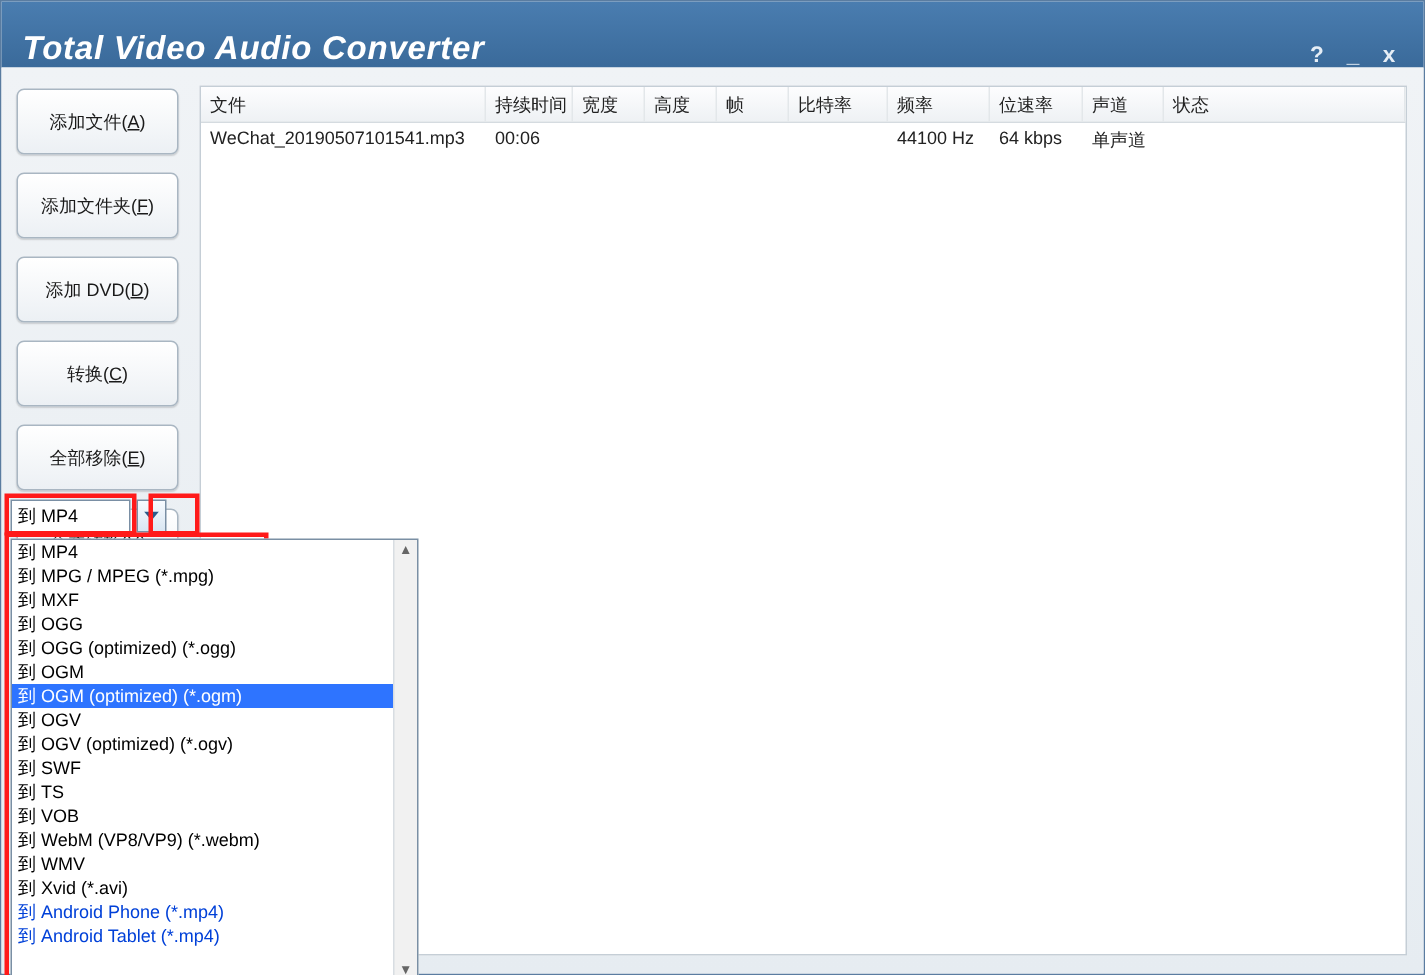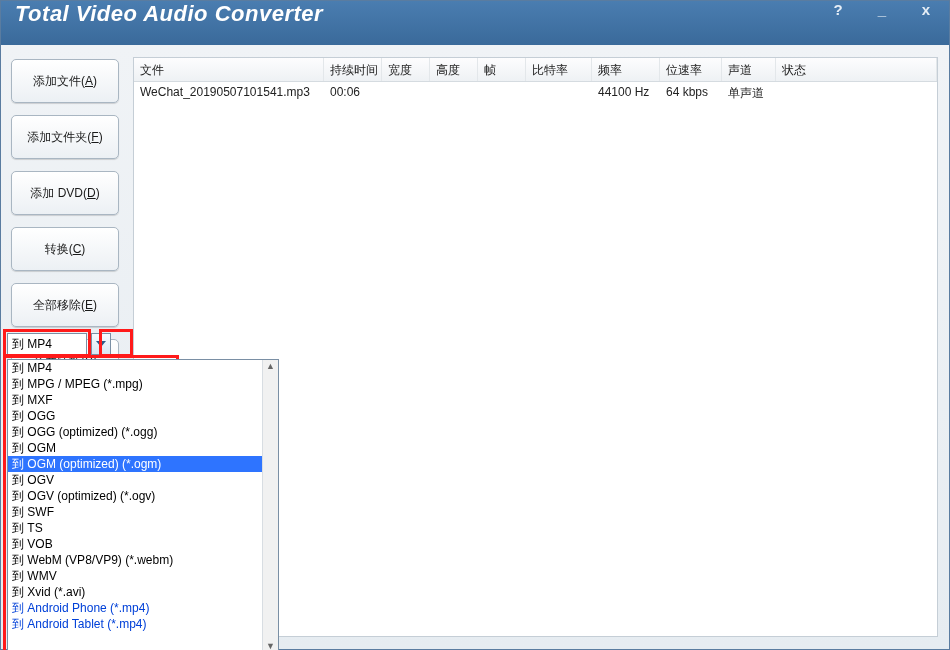--- a/index.html
+++ b/index.html
@@ -1,18 +1,18 @@
 <!DOCTYPE html>
 <html><head>
 <meta charset="utf-8">
 <style>
   * { box-sizing: border-box; margin: 0; padding: 0; }
   html, body { width: 950px; height: 650px; font-family: "Microsoft YaHei", Tahoma, Arial, sans-serif; font-size: 12px; background: #e8e8e8; overflow: hidden; }
   .window { width: 950px; height: 650px; border: 1px solid #5a7ca0; background: #fff; display: flex; flex-direction: column; position: relative; }
-  .titlebar { height: 44px; background: linear-gradient(#4a7db0, #3a6a9a); color: #fff; display: flex; align-items: flex-start; padding: 0 14px; gap: 20px; }
+  .titlebar { height: 44px; background: linear-gradient(#4a7db0, #3a6a9a); color: #fff; display: flex; align-items: flex-end; padding: 0 14px; }
   .titlebar .title { font-size: 22px; font-weight: bold; font-style: italic; letter-spacing: 0.5px; flex: 1; }
   .titlebar .ctl { width: 18px; text-align: center; font-size: 15px; font-weight: bold; cursor: pointer; margin-left: 6px; color: #e6eef6; }
   .body { flex: 1; display: flex; background: linear-gradient(#f0f3f6, #e6ecf1); }
   .sidebar { width: 128px; padding: 14px 10px; display: flex; flex-direction: column; gap: 12px; }
   .btn { height: 44px; border: 1px solid #a9b6c2; border-radius: 5px; background: linear-gradient(#ffffff, #ecf0f4); font-size: 12px; color: #1a1a1a; cursor: pointer; box-shadow: 0 1px 1px rgba(0,0,0,0.15); }
   .btn u { text-decoration: underline; }
   .main { flex: 1; padding: 12px 11px 12px 4px; }
   .grid { width: 100%; height: 100%; background: #fff; border: 1px solid #c5ced6; }
   .ghead { display: flex; height: 24px; background: linear-gradient(#fdfdfe, #eef1f4); border-bottom: 1px solid #d5dbe0; }
   .gcol { border-right: 1px solid #e3e7ea; padding: 4px 6px; color: #222; font-size: 12px; white-space: nowrap; overflow: hidden; }

